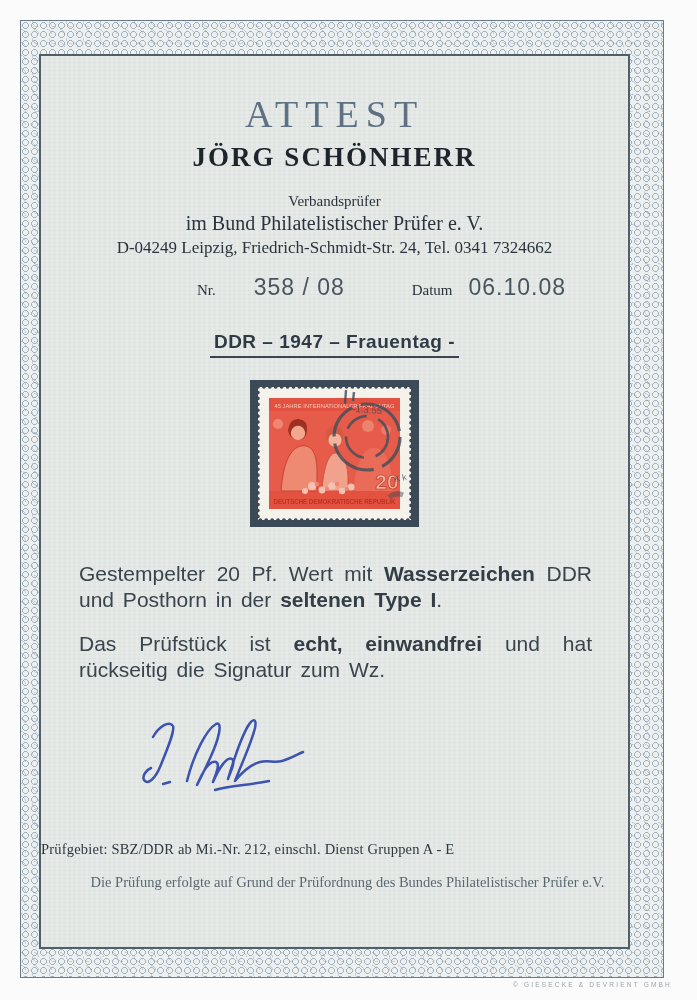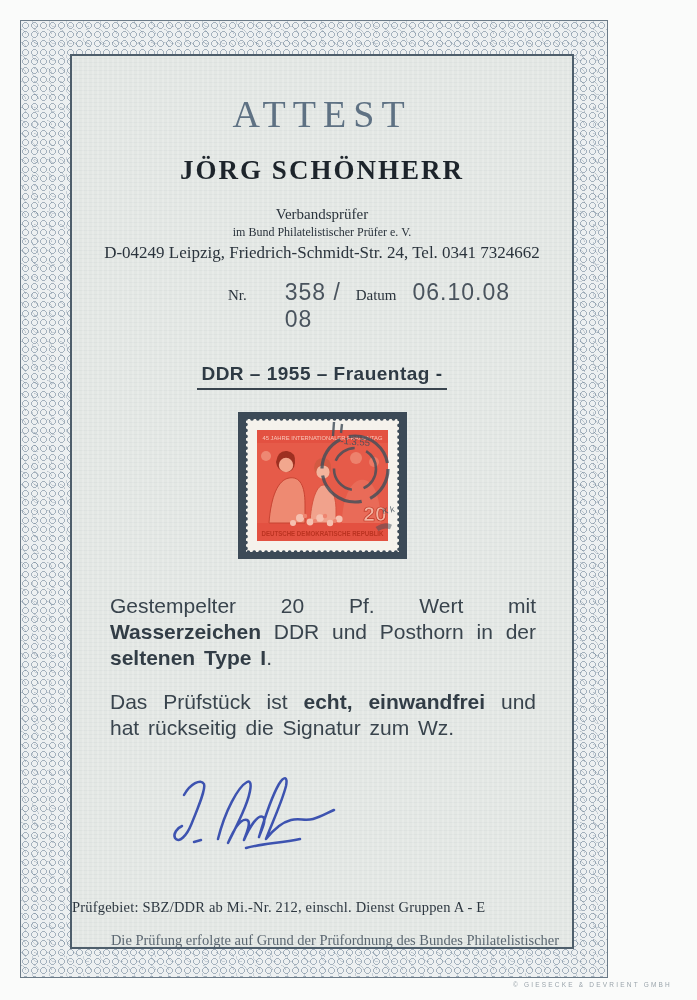--- a/index.html
+++ b/index.html
@@ -4,24 +4,24 @@
 <style>
   html,body{margin:0;padding:0;}
   body{
     width:697px;height:1000px;position:relative;
     background:#fafbfa;
     font-family:"Liberation Serif", serif;
     -webkit-font-smoothing:antialiased;
   }
   
   .cert-frame{
-    position:absolute;left:20px;top:20px;width:588px;height:958px;
+    position:absolute;left:20px;top:20px;width:644px;height:958px;
     box-sizing:border-box;
     border:1px solid #6b7a87;
-    padding:33px 33px 28px 49px;
+    padding:33px 33px 28px 18px;
     background-color:#edf0f1;
     background-image:
       radial-gradient(circle at 50% 50%, rgba(255,255,255,0) 2.4px, rgba(104,126,146,.55) 2.5px, rgba(104,126,146,.55) 3.2px, rgba(255,255,255,0) 3.3px),
       radial-gradient(circle at 0% 100%, rgba(255,255,255,0) 3.8px, rgba(104,126,146,.38) 3.9px, rgba(104,126,146,.38) 4.7px, rgba(255,255,255,0) 4.8px),
       radial-gradient(circle at 100% 0%, rgba(255,255,255,0) 5.2px, rgba(104,126,146,.28) 5.3px, rgba(104,126,146,.28) 6.1px, rgba(255,255,255,0) 6.2px);
     background-size:9px 9px, 13px 13px, 17px 17px;
   }
   .cert-paper{
     box-sizing:border-box;width:100%;height:100%;
     border:2px solid #4e5e6b;
@@ -30,23 +30,23 @@
       repeating-linear-gradient(90deg, rgba(255,255,255,.16) 0 2px, rgba(255,255,255,0) 2px 5px),
       repeating-linear-gradient(0deg, rgba(110,122,134,.05) 0 1px, rgba(255,255,255,0) 1px 4px);
     position:relative;overflow:hidden;
   }
   
   .hdr{text-align:center;}
   .attest{
     margin-top:36px;font-size:38px;letter-spacing:7px;
     color:#5e7183;font-weight:400;
   }
-  .expert-name{margin-top:19px;font-size:27px;font-weight:bold;letter-spacing:2px;color:#1d242b;}
+  .expert-name{margin-top:6px;font-size:27px;font-weight:bold;letter-spacing:2px;color:#1d242b;}
   .expert-role{margin-top:20px;font-size:15px;color:#2a333c;text-align:center;}
-  .expert-assoc{margin-top:2px;font-size:12px;color:#2a333c;}
+  .expert-assoc{margin-top:2px;font-size:20px;color:#2a333c;}
   .expert-addr{margin-top:3px;font-size:17px;color:#2a333c;}
   
   .meta-row{
     display:flex;align-items:baseline;
     padding:0 62px 0 130px;margin-top:16px;margin-left:26px;
   }
   .meta-label{font-size:15px;color:#2a333c;}
   .meta-value{
     font-family:"Liberation Sans", sans-serif;
     font-size:23px;color:#4a545e;margin-left:38px;letter-spacing:1px;
@@ -98,21 +98,21 @@
     </div>
 
     <div class="meta-row">
       <span class="meta-label">Nr.</span>
       <span class="meta-value">358 / 08</span>
       <span class="meta-label datum">Datum</span>
       <span class="meta-value datum-val">06.10.08</span>
     </div>
 
     <div class="subject">
-      <span>DDR – 1955 – Frauentag -</span>
+      <span>DDR – 1947 – Frauentag -</span>
     </div>
 
     <div class="stamp-wrap">
       <svg width="169" height="147" viewBox="0 0 169 147">
 
         <rect x="0" y="0" width="169" height="147" fill="#3c4a57"></rect>
 
         <rect x="8" y="7" width="153" height="133" fill="#f5f2ec"></rect>
 
         <rect x="8" y="7" width="153" height="133" fill="none" stroke="#3c4a57" stroke-width="3.6" stroke-dasharray="0.1 5.8" stroke-linecap="round"></rect>

